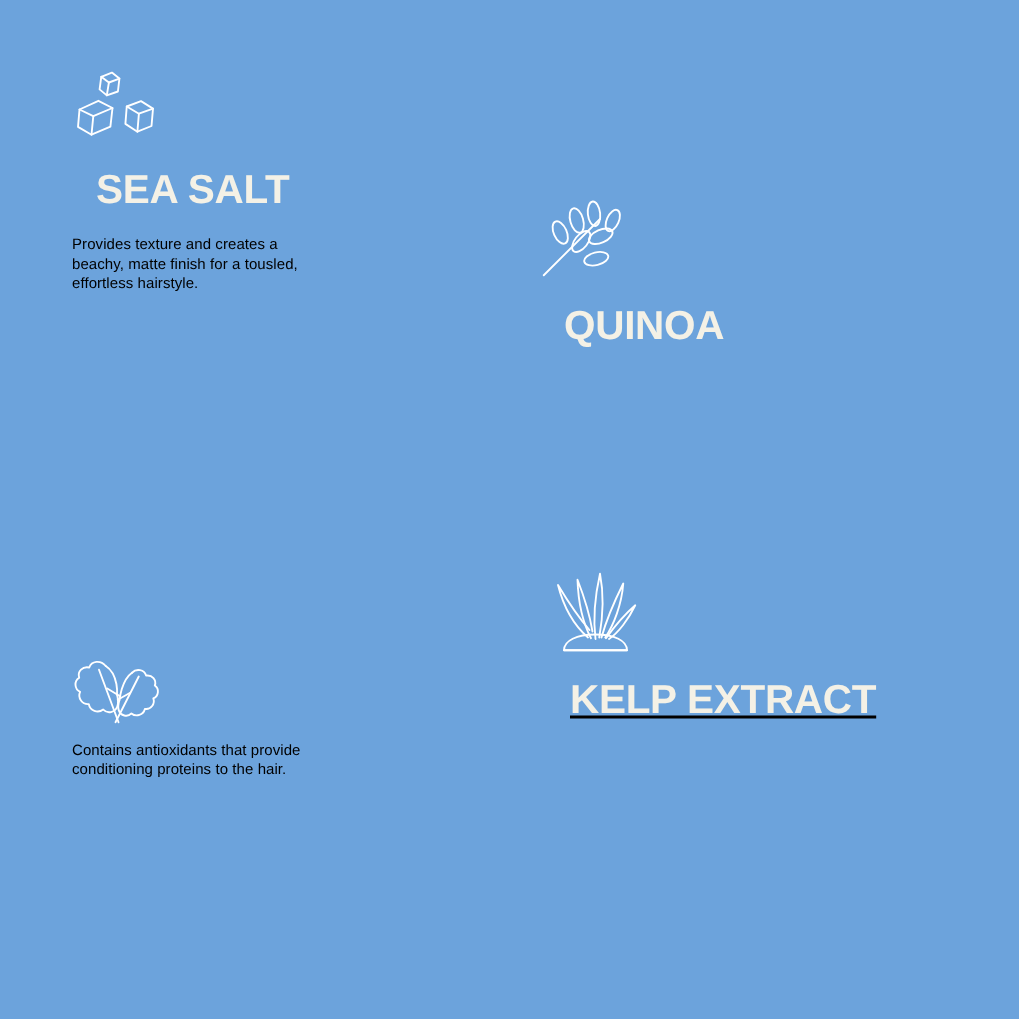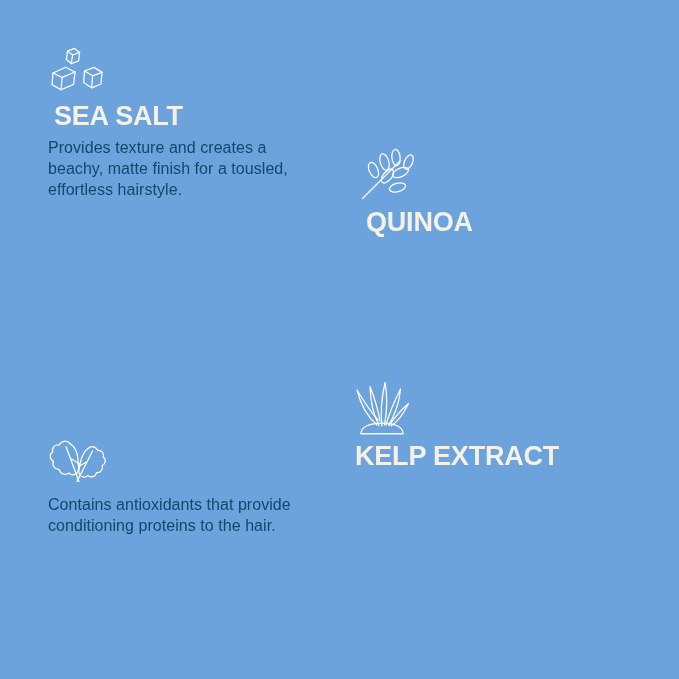--- a/index.html
+++ b/index.html
@@ -38,46 +38,46 @@
   .icon svg * {
     stroke: #ffffff;
     fill: none;
     stroke-width: 1.25;
     stroke-linecap: round;
     stroke-linejoin: round;
     vector-effect: non-scaling-stroke;
   }
 
   .title {
-    margin: 6px;
+    margin: 16px;
     color: #f4f1e6;
     font-size: 27px;
     font-weight: bold;
     line-height: 1.06;
     letter-spacing: -0.2px;
     text-transform: uppercase;
     white-space: pre-line;
   }
 
   .desc {
     margin: 2px 0 0 0;
-    color: #0c4a6e;
-    font-size: 16px;
+    color: #000000;
+    font-size: 10px;
     font-weight: normal;
     line-height: 1.33;
     letter-spacing: 0.05px;
     white-space: pre-line;
   }
 
   
   #item-sea-salt   { left: 48px;  top: 46px;  width: 260px; }
   #item-sea-water  { left: 48px;  top: 256px; width: 276px; }
   #item-sea-kale   { left: 48px;  top: 438px; width: 268px; }
-  #item-quinoa     { left: 360px; top: 148px; width: 268px; }
-  #item-kelp       { left: 349px; top: 380px; width: 268px; }
+  #item-quinoa     { left: 360px; top: 133px; width: 268px; }
+  #item-kelp       { left: 364px; top: 380px; width: 268px; text-decoration: underline; }
 
   #item-sea-salt   .icon { height: 50px; }
   #item-sea-water  .icon { height: 52px; }
   #item-sea-kale   .icon { height: 50px; }
   #item-quinoa     .icon { height: 54px; }
   #item-kelp       .icon { height: 56px; }
 </style>
 </head>
 <body>
 

